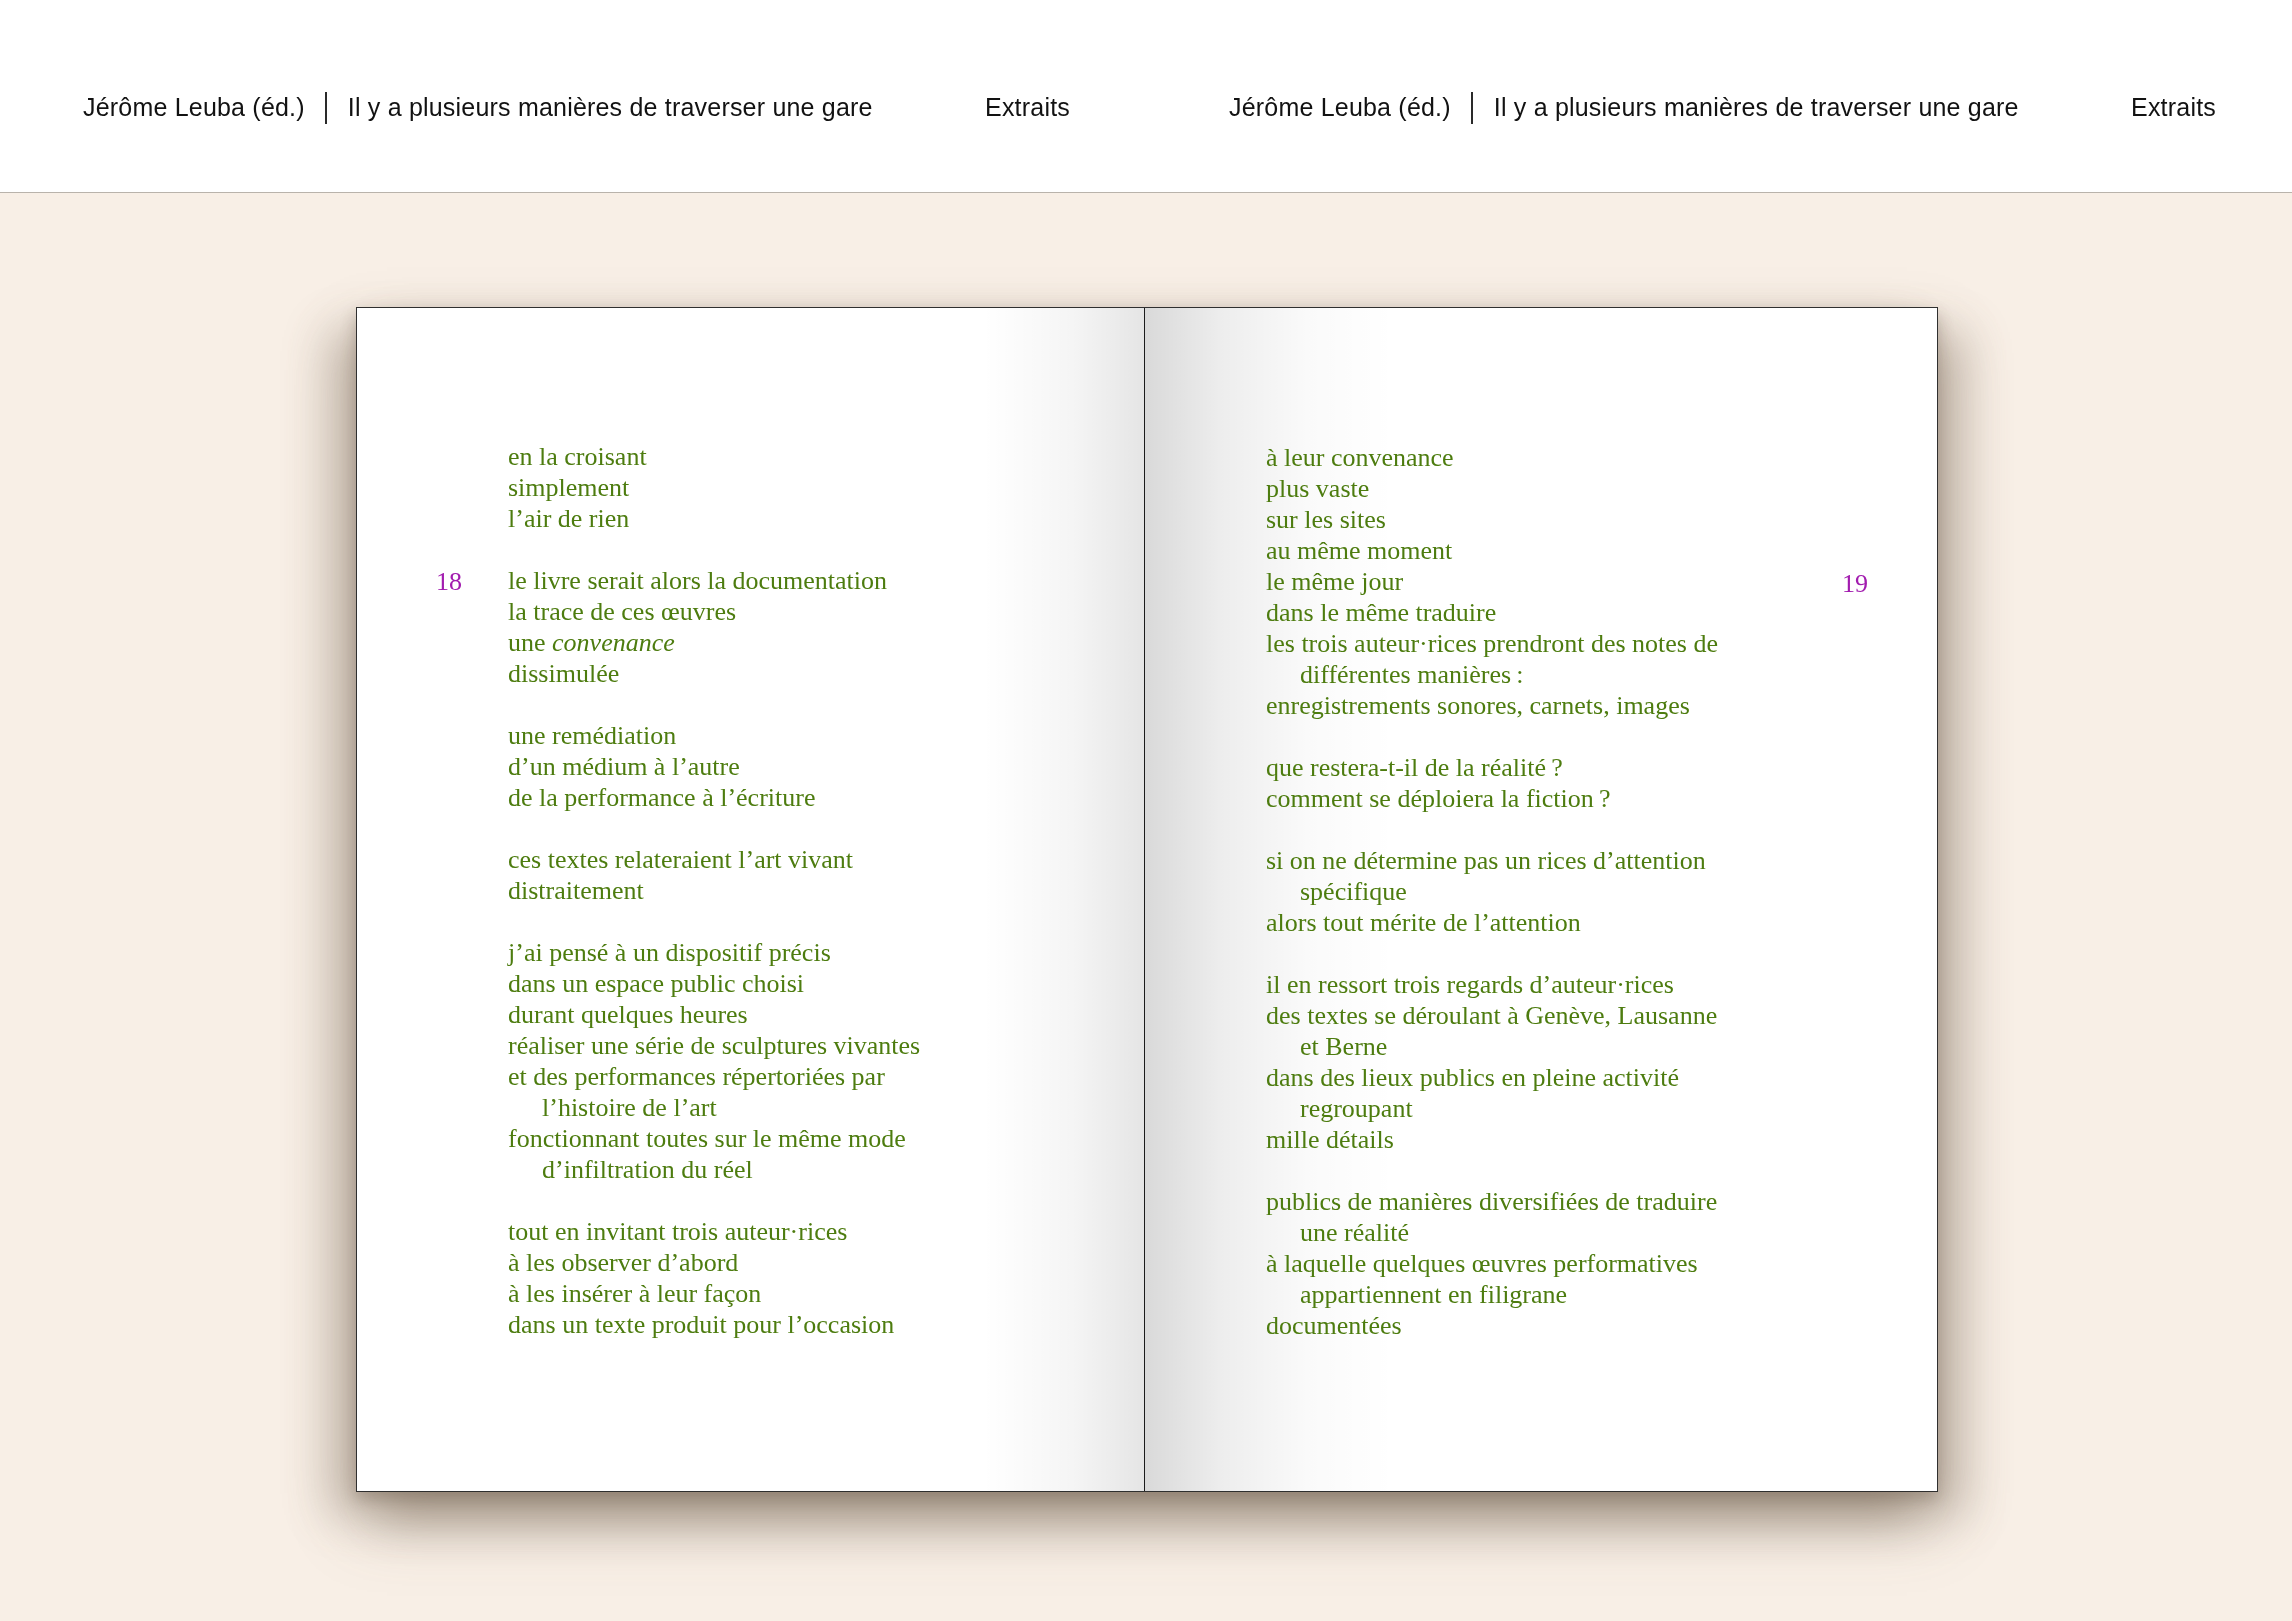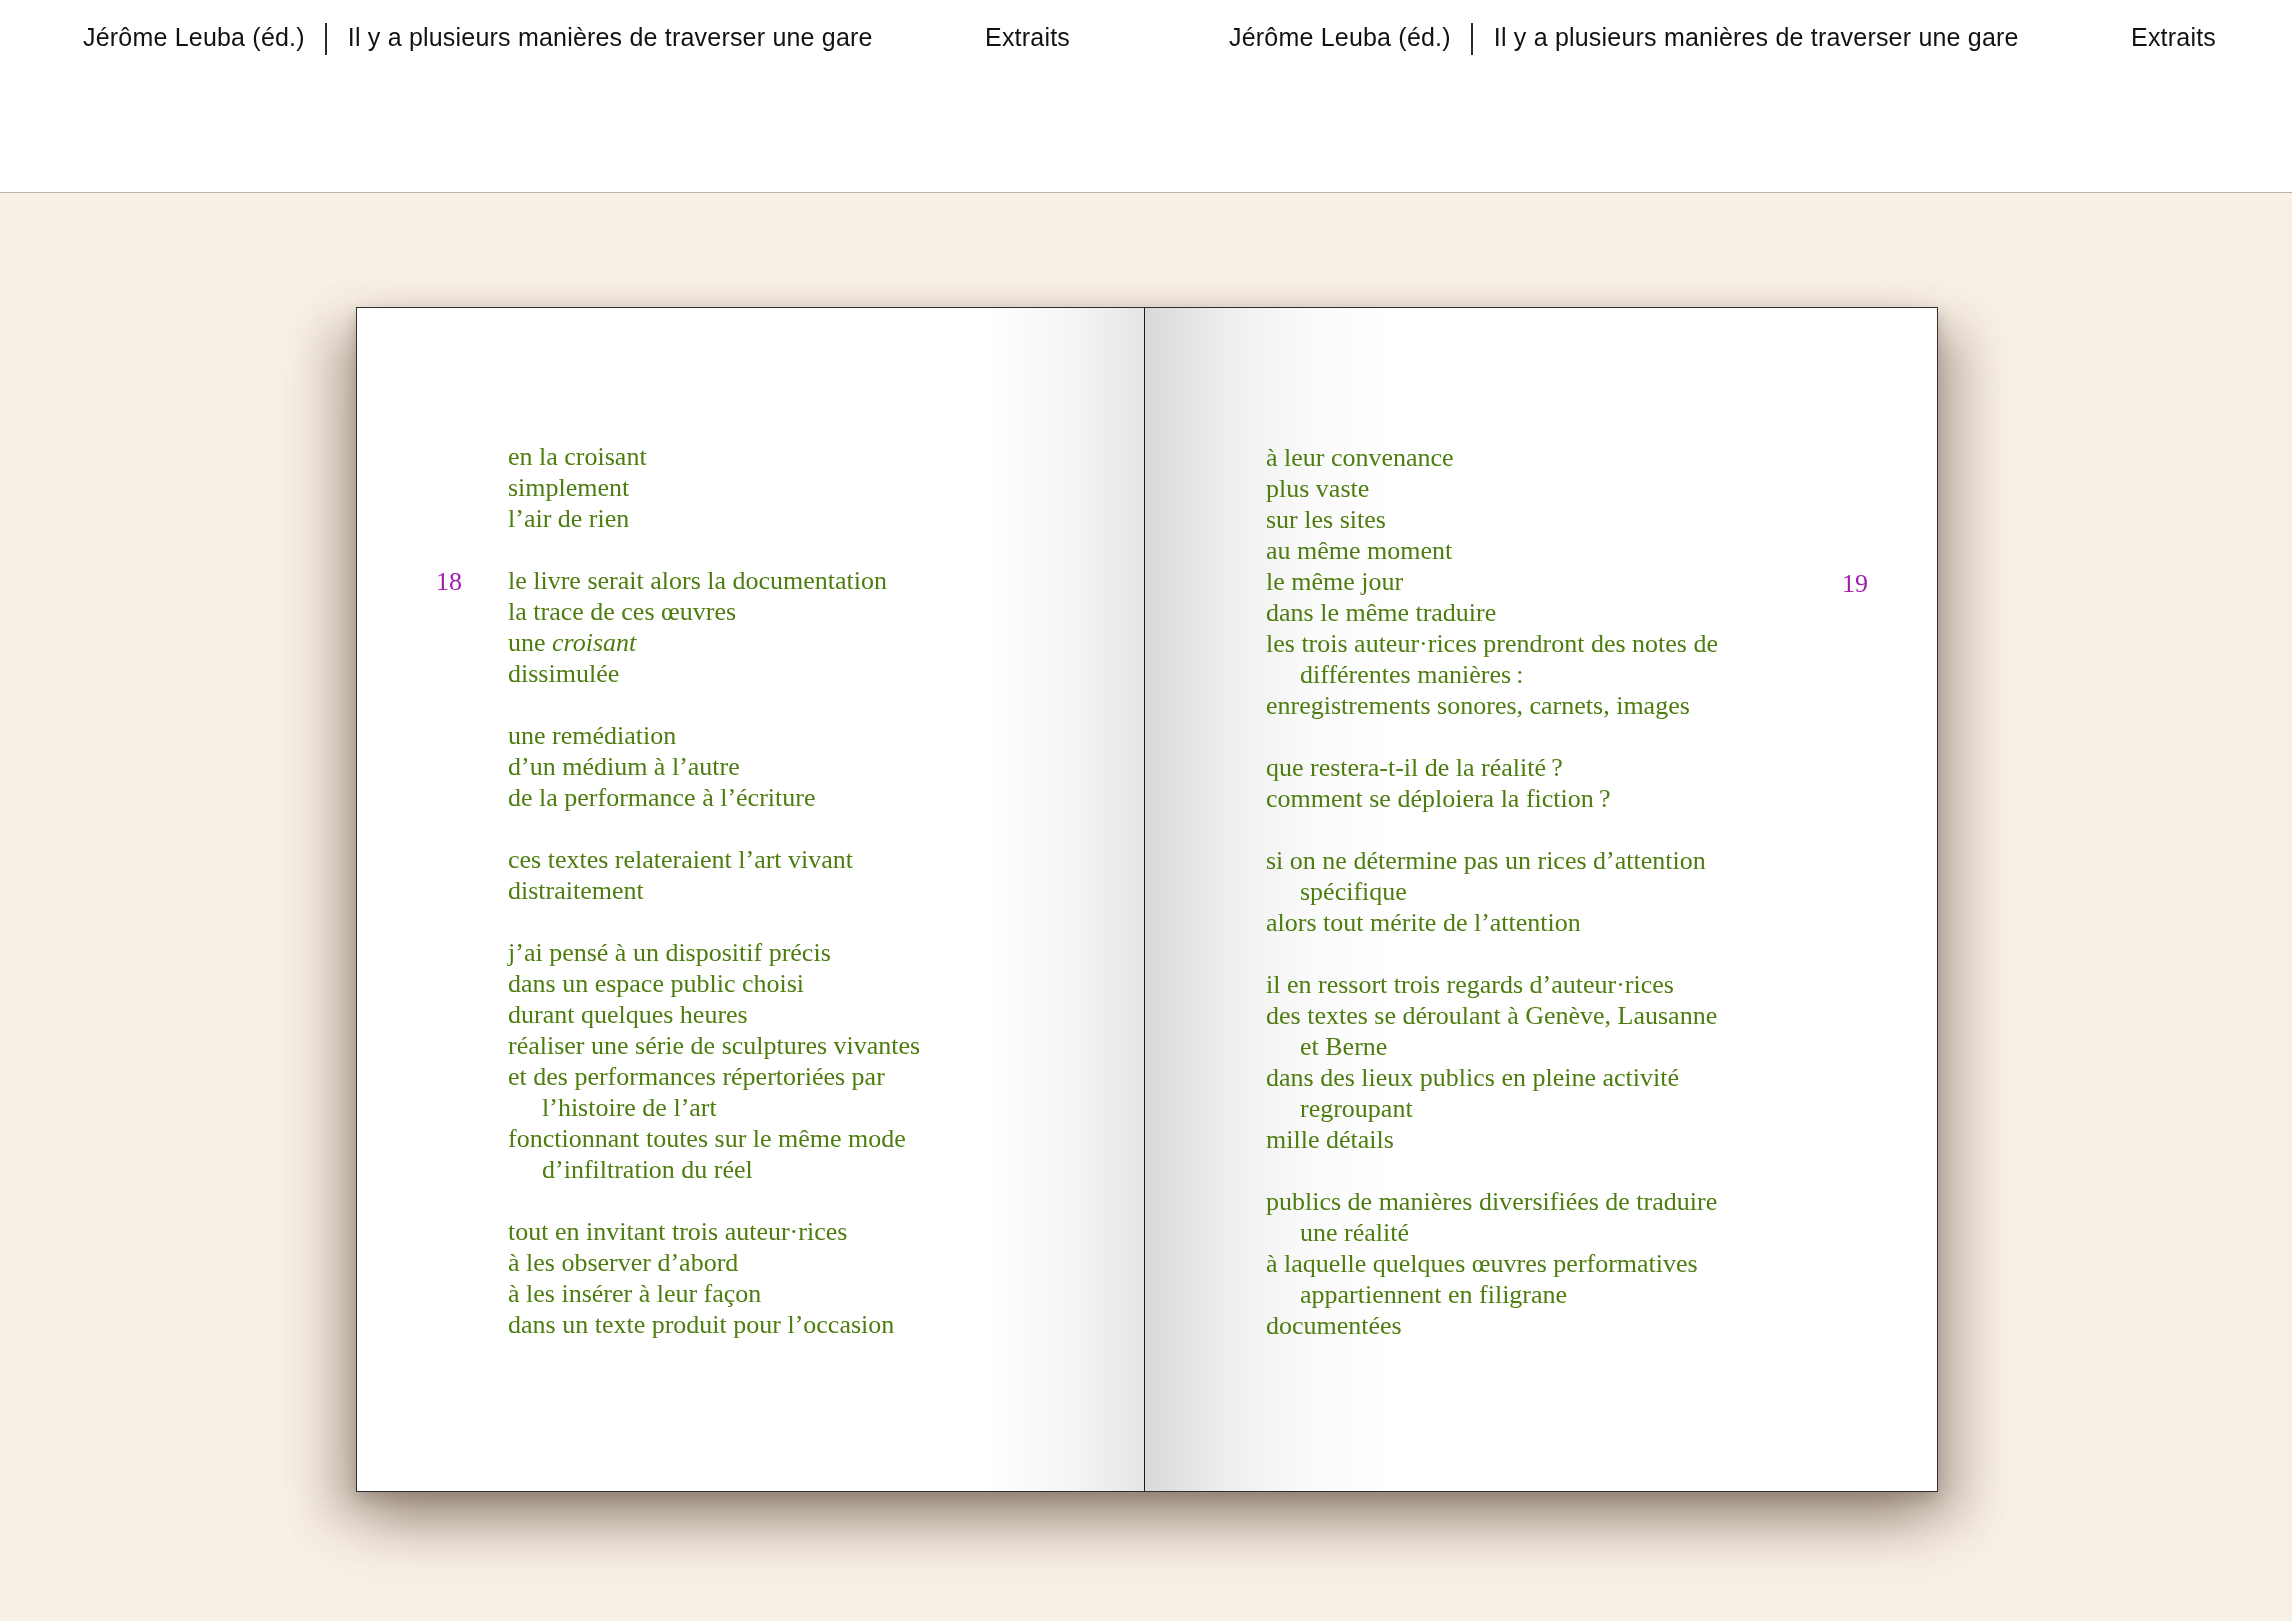--- a/index.html
+++ b/index.html
@@ -18,21 +18,21 @@
     left: 0; top: 0;
     width: 2293px;
     height: 192px;
     background: #ffffff;
     border-bottom: 1.8px solid #b9b3ab;
     display: flex;
   }
   .header-group {
     width: 1146px;
     display: flex;
-    align-items: flex-start;
+    align-items: center;
     box-sizing: border-box;
     padding: 23px 76px 0 83px;
     color: #121212;
     font-size: 25px;
     letter-spacing: 0.2px;
     white-space: nowrap;
   }
   .header-sep {
     display: inline-block;
     width: 1.8px;
@@ -138,21 +138,21 @@
 <div class="book">
   <div class="page page-left">
     <span class="page-number pn-left">18</span>
     <div class="poem poem-left" id="left-lines">
         <div class="poem-line">en la croisant</div>
         <div class="poem-line">simplement</div>
         <div class="poem-line">l’air de rien</div>
         <div class="poem-line">&nbsp;</div>
         <div class="poem-line">le livre serait alors la documentation</div>
         <div class="poem-line">la trace de ces œuvres</div>
-        <div class="poem-line"><span>une </span><span class="em">croisant</span></div>
+        <div class="poem-line"><span>une </span><span class="em">convenance</span></div>
         <div class="poem-line">dissimulée</div>
         <div class="poem-line">&nbsp;</div>
         <div class="poem-line">une remédiation</div>
         <div class="poem-line">d’un médium à l’autre</div>
         <div class="poem-line">de la performance à l’écriture</div>
         <div class="poem-line">&nbsp;</div>
         <div class="poem-line">ces textes relateraient l’art vivant</div>
         <div class="poem-line">distraitement</div>
         <div class="poem-line">&nbsp;</div>
         <div class="poem-line">j’ai pensé à un dispositif précis</div>

